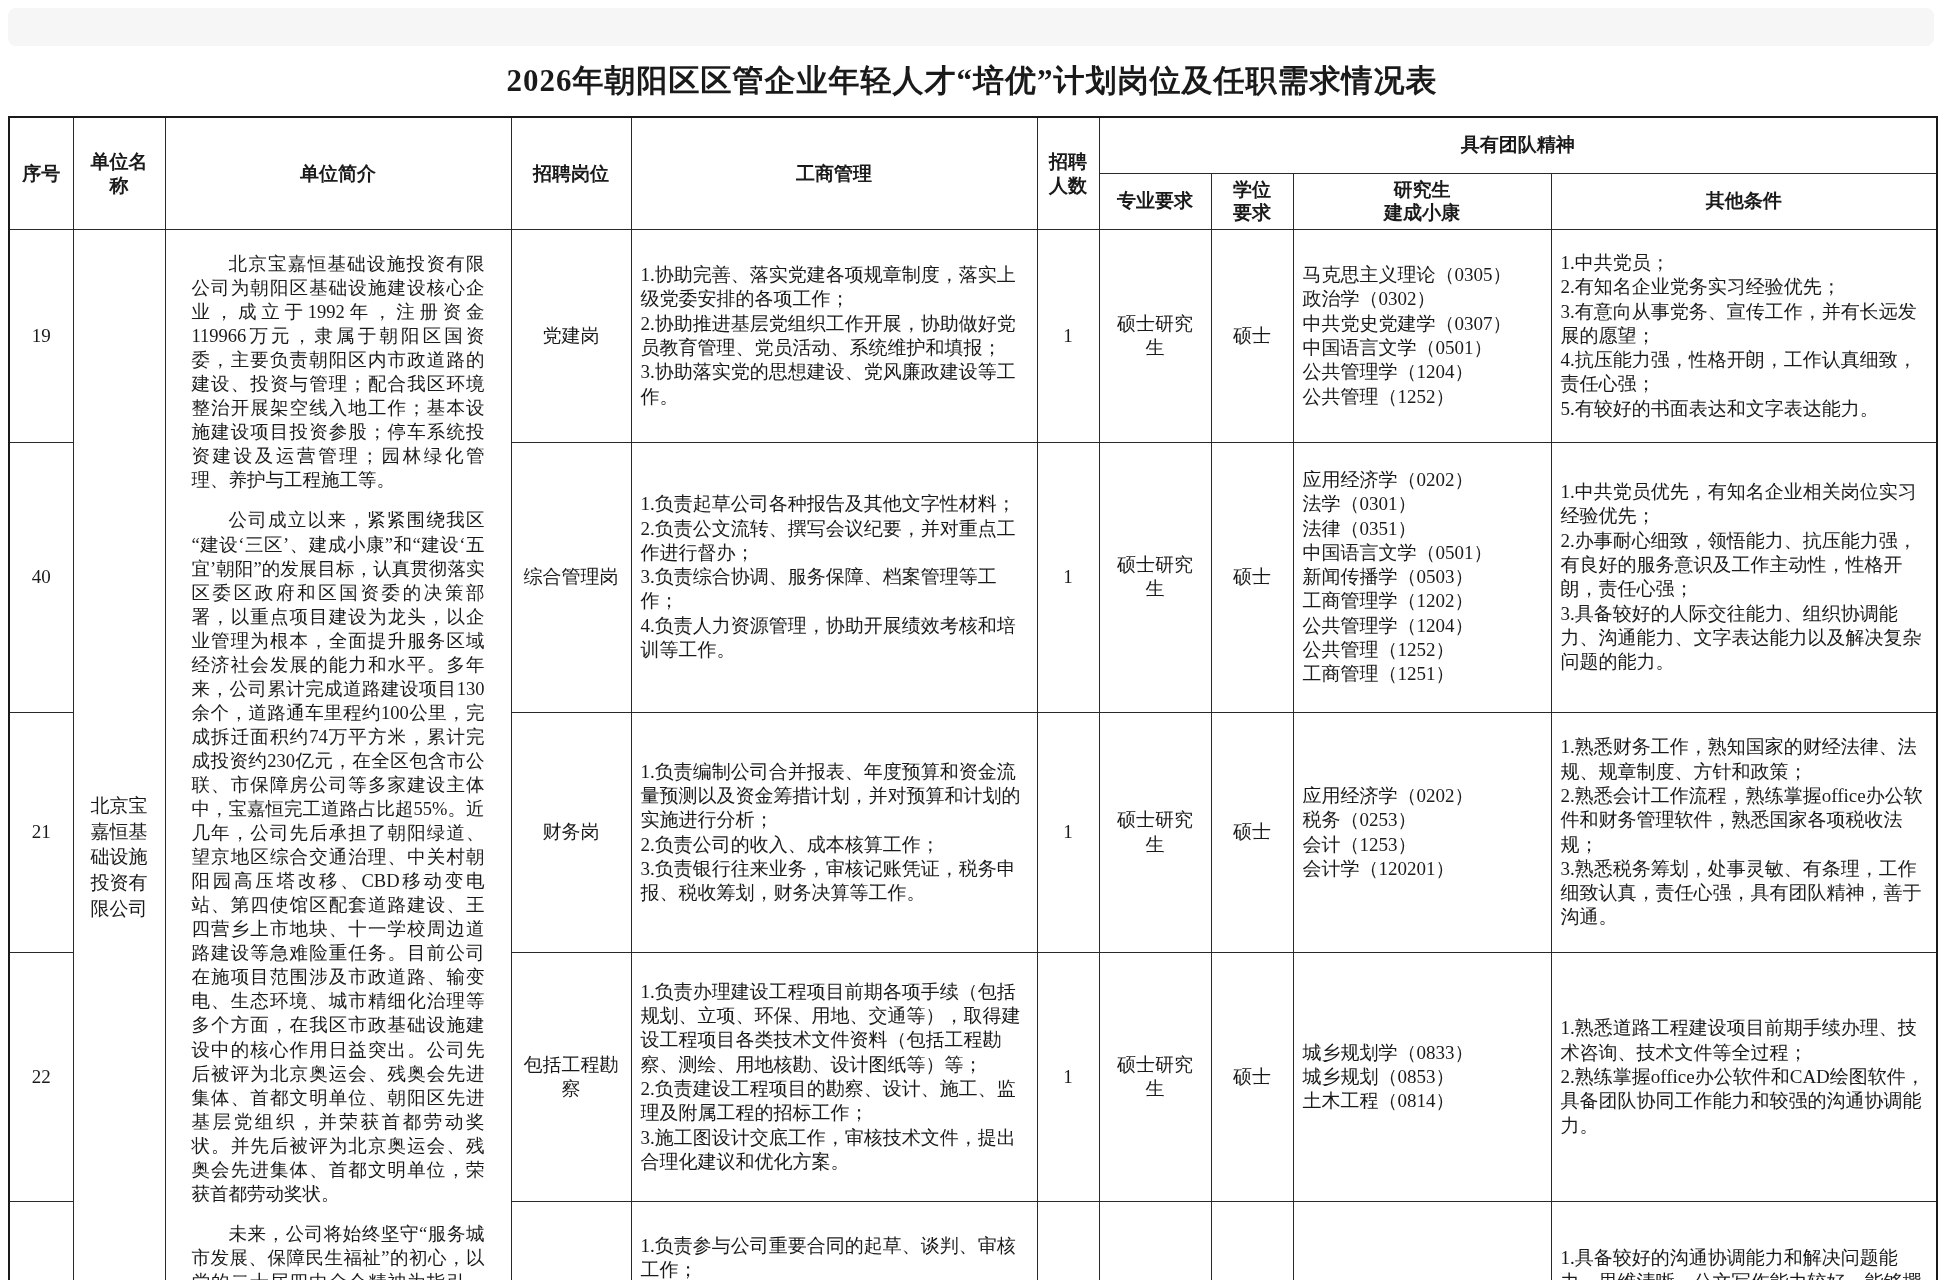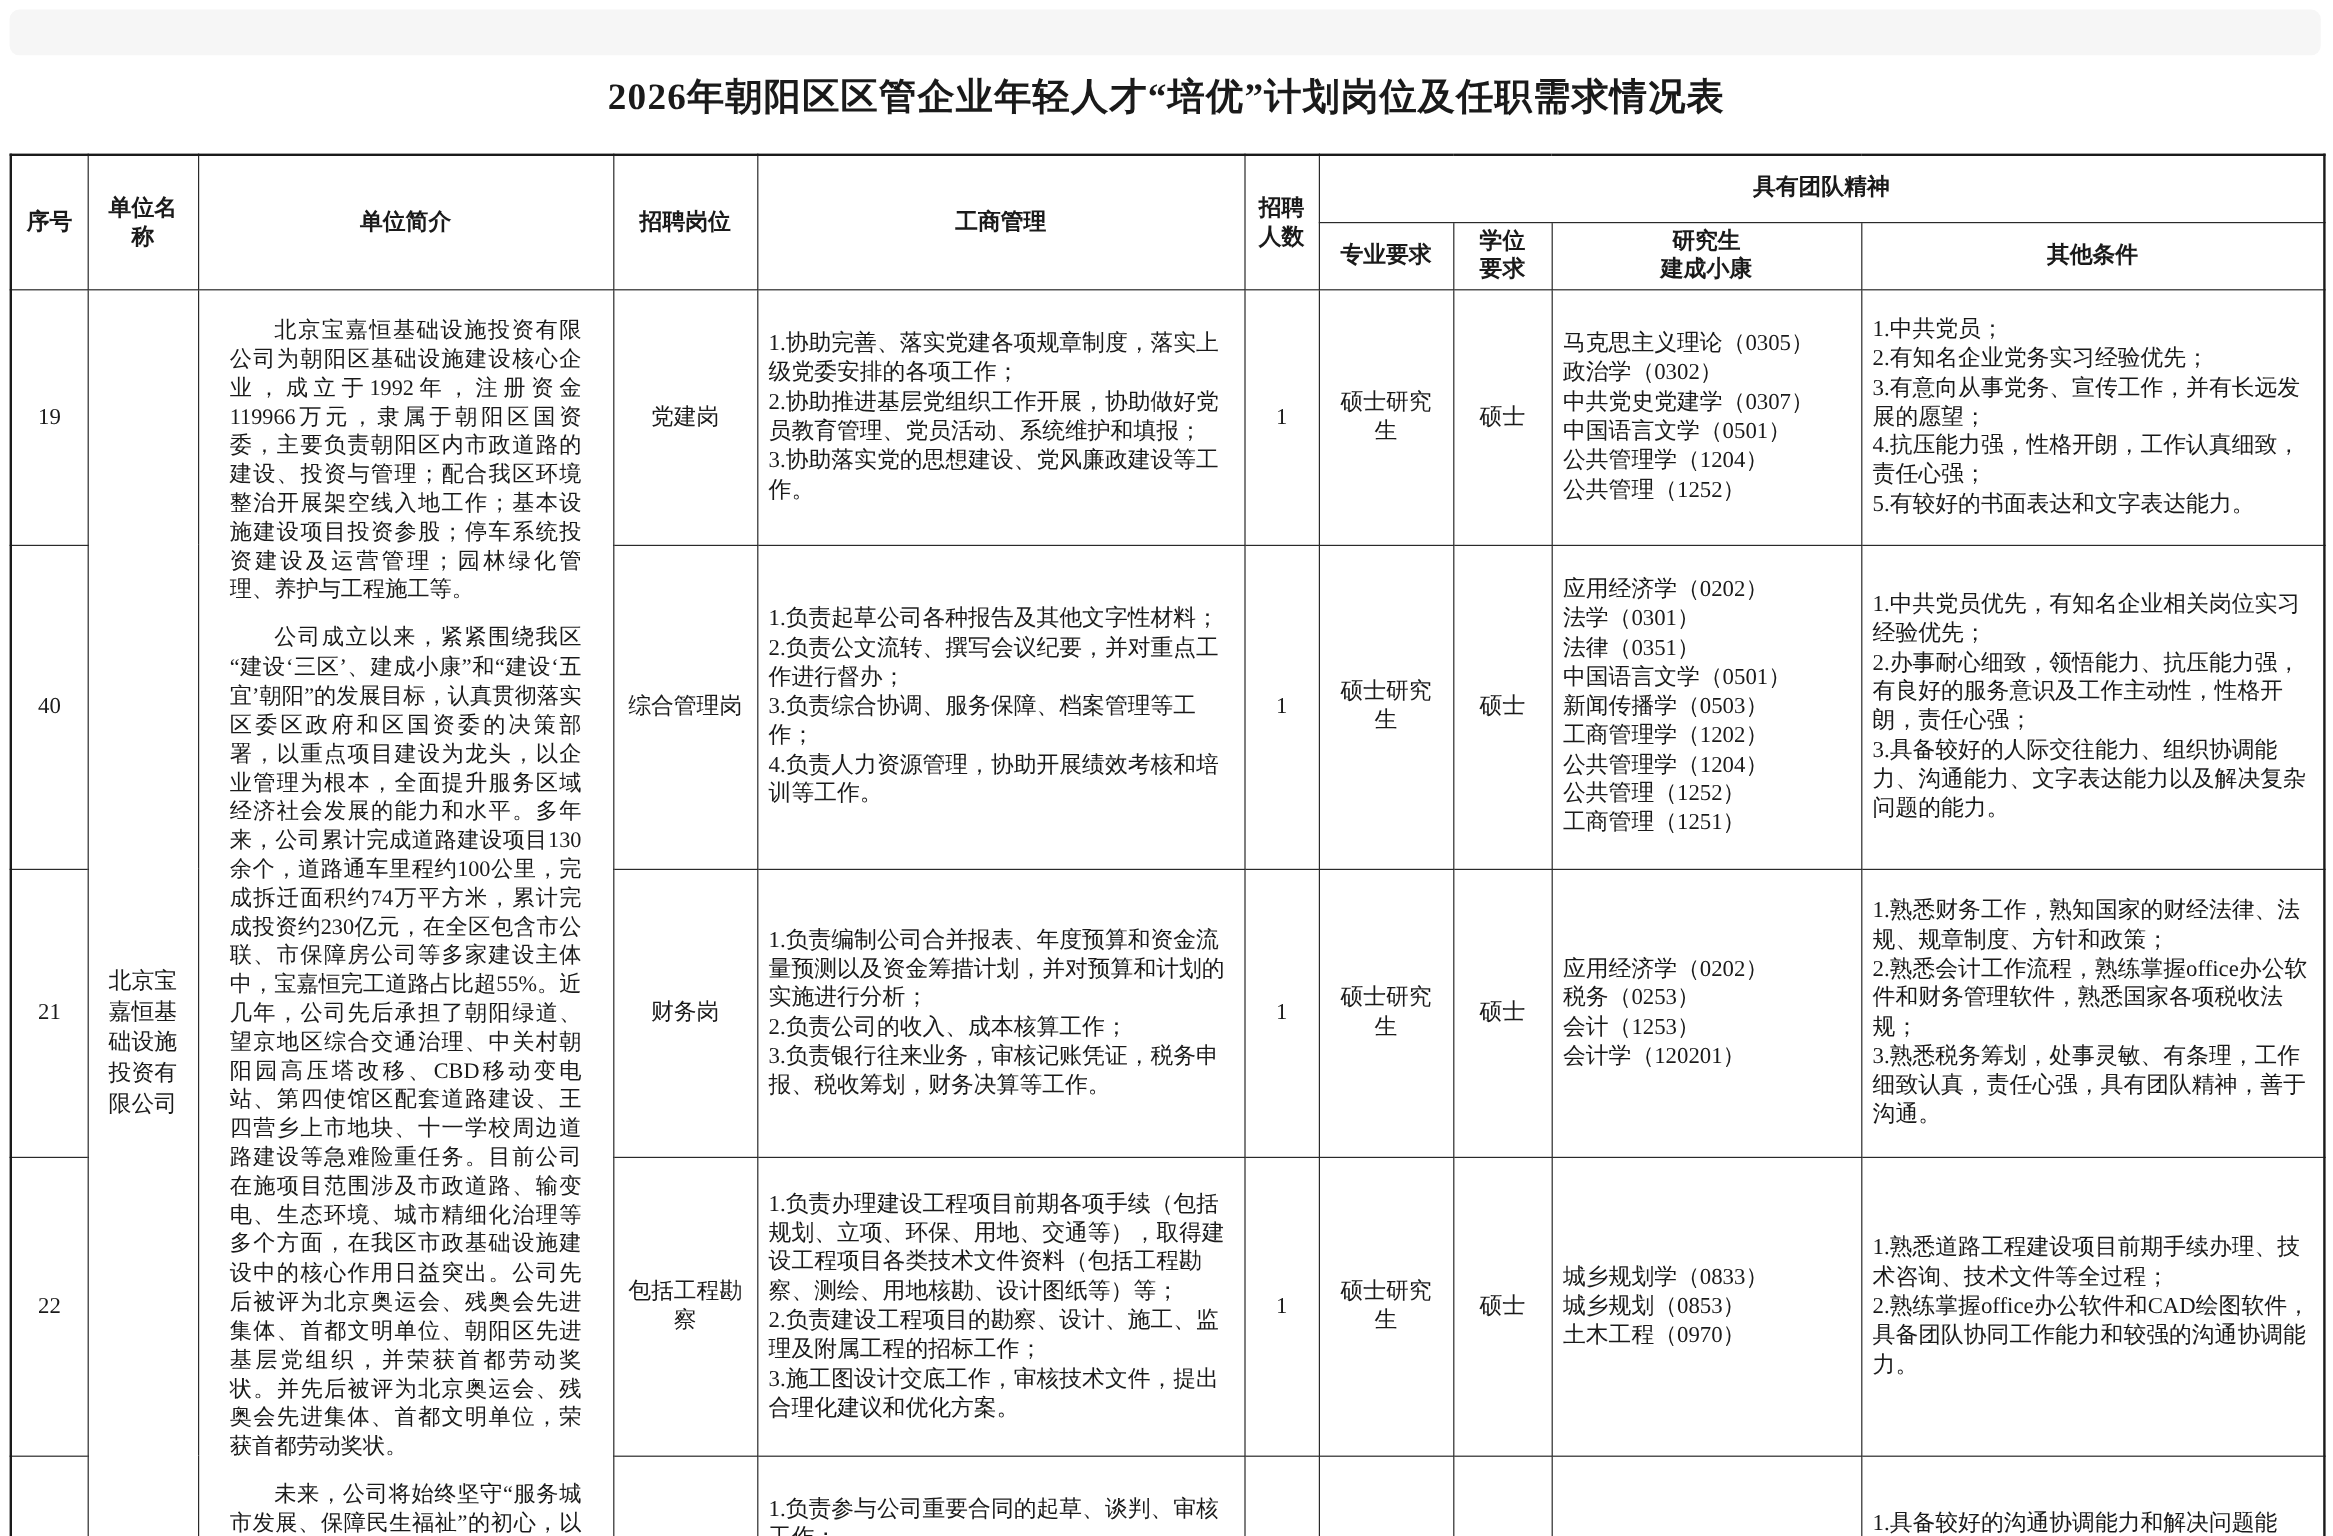--- a/index.html
+++ b/index.html
@@ -9,21 +9,21 @@
     background: #ffffff;
     font-family: "Liberation Serif", "DejaVu Serif", serif;
     color: #1a1a1a;
   }
   .page { position: relative; width: 1944px; height: 1280px; }
   .top-strip {
     position: absolute; top: 8px; left: 8px; right: 10px; height: 38px;
     background: #f6f6f6; border-radius: 8px;
   }
   .title {
-    margin: 0; padding-top: 60px; padding-bottom: 26px;
+    margin: 0; padding-top: 60px; padding-bottom: 14px;
     text-align: center;
     font-size: 31px; font-weight: bold; letter-spacing: 1px;
   }
   table.doc {
     table-layout: fixed;
     border-collapse: collapse;
     margin-left: 8px;
     width: 1928px;
     border: 2px solid #1a1a1a;
   }
@@ -179,21 +179,21 @@
         <td>22</td>
         <td>包括工程勘察</td>
         <td class="left pre">1.负责办理建设工程项目前期各项手续（包括规划、立项、环保、用地、交通等），取得建设工程项目各类技术文件资料（包括工程勘察、测绘、用地核勘、设计图纸等）等；
 2.负责建设工程项目的勘察、设计、施工、监理及附属工程的招标工作；
 3.施工图设计交底工作，审核技术文件，提出合理化建议和优化方案。</td>
         <td>1</td>
         <td>硕士研究生</td>
         <td>硕士</td>
         <td class="left pre">城乡规划学（0833）
 城乡规划（0853）
-土木工程（0970）</td>
+土木工程（0814）</td>
         <td class="left pre">1.熟悉道路工程建设项目前期手续办理、技术咨询、技术文件等全过程；
 2.熟练掌握office办公软件和CAD绘图软件，具备团队协同工作能力和较强的沟通协调能力。</td>
       </tr>
       <tr class="r23">
         <td>23</td>
         <td>法务岗</td>
         <td class="left pre">1.负责参与公司重要合同的起草、谈判、审核工作；
 2.负责公司重大经营决策、重大商业活动、规章制度、合同的法律审核、论证；
 3.负责协助建立健全公司内部控制体系，并组织实施；
 4.负责组织公司风险评估相关工作，并指导、监督公司所属企业内控、风险评估等工作的开展。</td>

